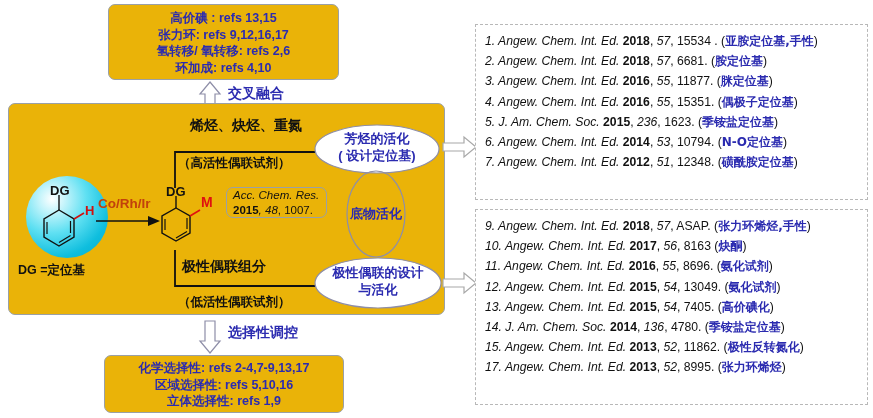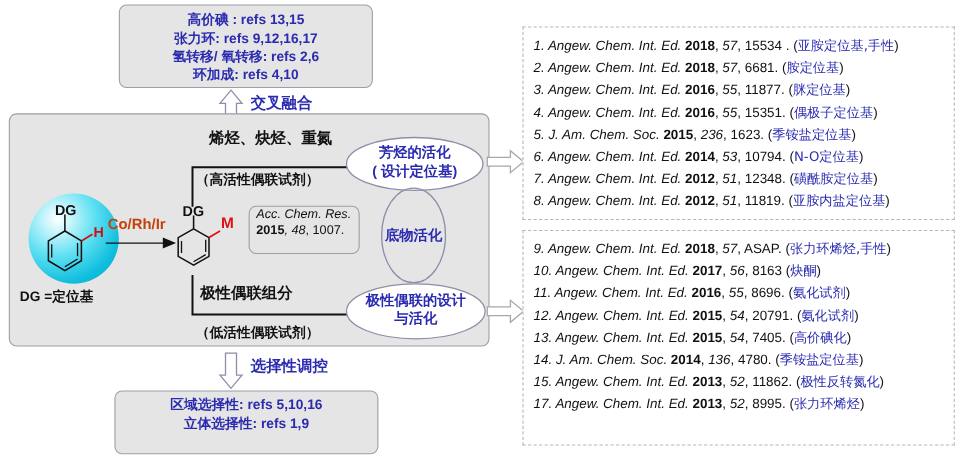--- a/index.html
+++ b/index.html
@@ -5,21 +5,21 @@
   html,body{margin:0;padding:0;background:#ffffff;}
   body{
     width:873px;height:418px;position:relative;overflow:hidden;
     font-family:"Liberation Sans","DejaVu Sans",sans-serif;
     -webkit-font-smoothing:antialiased;
   }
   .abs{position:absolute;}
 
   
   .roundbox{
-    border:1px solid #9aa0a6;border-radius:7px;background:#e5e5e5;
+    border:1px solid #9aa0a6;border-radius:7px;background:#eab308;
     box-sizing:border-box;
   }
   .blue-line{
     color:#2b2bb0;font-weight:bold;font-size:12.5px;line-height:16.5px;
     white-space:nowrap;
   }
 
   
   #top-box{left:108px;top:4px;width:231px;height:76px;padding:5px 0 0 0;text-align:center;}
   #top-box .blue-line{display:block;}
@@ -51,21 +51,21 @@
 
   .cn-black{
     color:#111;font-weight:bold;font-size:14px;white-space:nowrap;
     font-family:"Liberation Sans","DejaVu Sans",sans-serif;
   }
   .cn-black-sm{
     color:#111;font-weight:bold;font-size:12.5px;white-space:nowrap;
   }
 
   
-  #acc-box{left:226px;top:187px;width:101px;height:44px;}
+  #acc-box{left:226px;top:187px;width:101px;height:31px;}
   #acc-box div{
     font-family:"Liberation Sans",sans-serif;font-style:italic;font-size:11.5px;
     color:#111;line-height:15px;text-align:left;padding-left:6px;white-space:nowrap;
   }
   #acc-box b{font-style:normal;}
 
   
   .ellipse-txt{
     position:absolute;width:100%;text-align:center;
     color:#2b2bb0;font-weight:bold;font-size:13px;line-height:16px;
@@ -81,21 +81,21 @@
   .ref{
     font-family:"Liberation Sans",sans-serif;
     font-size:12.2px;line-height:20.2px;color:#111;white-space:nowrap;
     font-style:italic;
   }
   .ref .num{font-style:italic;}
   .ref .jrnl{font-style:italic;}
   .ref .yr{font-weight:bold;font-style:normal;}
   .ref .vol{font-style:italic;}
   .ref .pg{font-style:normal;}
-  .ref .cn{font-style:normal;color:#2b2bb0;font-weight:normal;font-family:"DejaVu Sans",sans-serif;font-size:12px;}
+  .ref .cn{font-style:normal;color:#2b2bb0;font-weight:bold;font-family:"DejaVu Sans",sans-serif;font-size:12px;}
   .ref .paren{font-style:normal;color:#111;}
 </style>
 </head>
 <body>
 
 <div class="abs roundbox" id="top-box">
   <span class="blue-line">高价碘 : refs 13,15</span>
   <span class="blue-line">张力环: refs 9,12,16,17</span>
   <span class="blue-line">氢转移/ 氧转移: refs 2,6</span>
   <span class="blue-line">环加成: refs 4,10</span>
@@ -192,36 +192,36 @@
 <svg class="abs" style="left:442px;top:270px;" width="36" height="26" viewBox="0 0 36 26">
   <path d="M1 9 L22 9 L22 3 L34 13 L22 23 L22 17 L1 17 Z" fill="#ffffff" stroke="#a8a8a8" stroke-width="1.2"></path>
 </svg>
 
 <svg class="abs" style="left:196px;top:319px;" width="28" height="36" viewBox="0 0 28 36">
   <path class="hollow-v" d="M9 2 L19 2 L19 22 L24 22 L14 34 L4 22 L9 22 Z"></path>
 </svg>
 <div class="abs label-cn" style="left:228px;top:324px;">选择性调控</div>
 
 <div class="abs roundbox" id="bottom-box">
+  <span class="blue-line">化学选择性: refs 2-4,7-9,13,17</span>
   <span class="blue-line">区域选择性: refs 5,10,16</span>
   <span class="blue-line">立体选择性: refs 1,9</span>
 </div>
 
 <div class="abs refpanel" id="ref-top">
     <div class="ref"><span class="num">1.</span> <span class="jrnl">Angew. Chem. Int. Ed.</span> <span class="yr">2018</span><span class="paren">, </span><span class="vol">57</span><span class="paren">, </span><span class="pg">15534 .</span><span class="paren"> (</span><span class="cn">亚胺定位基,手性</span><span class="paren">)</span></div>
     <div class="ref"><span class="num">2.</span> <span class="jrnl">Angew. Chem. Int. Ed.</span> <span class="yr">2018</span><span class="paren">, </span><span class="vol">57</span><span class="paren">, </span><span class="pg">6681.</span><span class="paren"> (</span><span class="cn">胺定位基</span><span class="paren">)</span></div>
     <div class="ref"><span class="num">3.</span> <span class="jrnl">Angew. Chem. Int. Ed.</span> <span class="yr">2016</span><span class="paren">, </span><span class="vol">55</span><span class="paren">, </span><span class="pg">11877.</span><span class="paren"> (</span><span class="cn">脒定位基</span><span class="paren">)</span></div>
     <div class="ref"><span class="num">4.</span> <span class="jrnl">Angew. Chem. Int. Ed.</span> <span class="yr">2016</span><span class="paren">, </span><span class="vol">55</span><span class="paren">, </span><span class="pg">15351.</span><span class="paren"> (</span><span class="cn">偶极子定位基</span><span class="paren">)</span></div>
     <div class="ref"><span class="num">5.</span> <span class="jrnl">J. Am. Chem. Soc.</span> <span class="yr">2015</span><span class="paren">, </span><span class="vol">236</span><span class="paren">, </span><span class="pg">1623.</span><span class="paren"> (</span><span class="cn">季铵盐定位基</span><span class="paren">)</span></div>
     <div class="ref"><span class="num">6.</span> <span class="jrnl">Angew. Chem. Int. Ed.</span> <span class="yr">2014</span><span class="paren">, </span><span class="vol">53</span><span class="paren">, </span><span class="pg">10794.</span><span class="paren"> (</span><span class="cn">N-O定位基</span><span class="paren">)</span></div>
     <div class="ref"><span class="num">7.</span> <span class="jrnl">Angew. Chem. Int. Ed.</span> <span class="yr">2012</span><span class="paren">, </span><span class="vol">51</span><span class="paren">, </span><span class="pg">12348.</span><span class="paren"> (</span><span class="cn">磺酰胺定位基</span><span class="paren">)</span></div>
-    <div class="ref"><span class="num">8.</span> <span class="jrnl">Angew. Chem. Int. Ed.</span> <span class="yr">2012</span><span class="paren">, </span><span class="vol">51</span><span class="paren">, </span><span class="pg">11819.</span><span class="paren"> (</span><span class="cn">亚胺内盐定位基</span><span class="paren">)</span></div>
   </div>
 <div class="abs refpanel" id="ref-bottom">
     <div class="ref"><span class="num">9.</span> <span class="jrnl">Angew. Chem. Int. Ed.</span> <span class="yr">2018</span><span class="paren">, </span><span class="vol">57</span><span class="paren">, </span><span class="pg">ASAP.</span><span class="paren"> (</span><span class="cn">张力环烯烃,手性</span><span class="paren">)</span></div>
     <div class="ref"><span class="num">10.</span> <span class="jrnl">Angew. Chem. Int. Ed.</span> <span class="yr">2017</span><span class="paren">, </span><span class="vol">56</span><span class="paren">, </span><span class="pg">8163</span><span class="paren"> (</span><span class="cn">炔酮</span><span class="paren">)</span></div>
     <div class="ref"><span class="num">11.</span> <span class="jrnl">Angew. Chem. Int. Ed.</span> <span class="yr">2016</span><span class="paren">, </span><span class="vol">55</span><span class="paren">, </span><span class="pg">8696.</span><span class="paren"> (</span><span class="cn">氨化试剂</span><span class="paren">)</span></div>
-    <div class="ref"><span class="num">12.</span> <span class="jrnl">Angew. Chem. Int. Ed.</span> <span class="yr">2015</span><span class="paren">, </span><span class="vol">54</span><span class="paren">, </span><span class="pg">20791.</span><span class="paren"> (</span><span class="cn">氨化试剂</span><span class="paren">)</span></div>
+    <div class="ref"><span class="num">12.</span> <span class="jrnl">Angew. Chem. Int. Ed.</span> <span class="yr">2015</span><span class="paren">, </span><span class="vol">54</span><span class="paren">, </span><span class="pg">13049.</span><span class="paren"> (</span><span class="cn">氨化试剂</span><span class="paren">)</span></div>
     <div class="ref"><span class="num">13.</span> <span class="jrnl">Angew. Chem. Int. Ed.</span> <span class="yr">2015</span><span class="paren">, </span><span class="vol">54</span><span class="paren">, </span><span class="pg">7405.</span><span class="paren"> (</span><span class="cn">高价碘化</span><span class="paren">)</span></div>
     <div class="ref"><span class="num">14.</span> <span class="jrnl">J. Am. Chem. Soc.</span> <span class="yr">2014</span><span class="paren">, </span><span class="vol">136</span><span class="paren">, </span><span class="pg">4780.</span><span class="paren"> (</span><span class="cn">季铵盐定位基</span><span class="paren">)</span></div>
     <div class="ref"><span class="num">15.</span> <span class="jrnl">Angew. Chem. Int. Ed.</span> <span class="yr">2013</span><span class="paren">, </span><span class="vol">52</span><span class="paren">, </span><span class="pg">11862.</span><span class="paren"> (</span><span class="cn">极性反转氮化</span><span class="paren">)</span></div>
     <div class="ref"><span class="num">17.</span> <span class="jrnl">Angew. Chem. Int. Ed.</span> <span class="yr">2013</span><span class="paren">, </span><span class="vol">52</span><span class="paren">, </span><span class="pg">8995.</span><span class="paren"> (</span><span class="cn">张力环烯烃</span><span class="paren">)</span></div>
   </div>
 
 </body></html>

